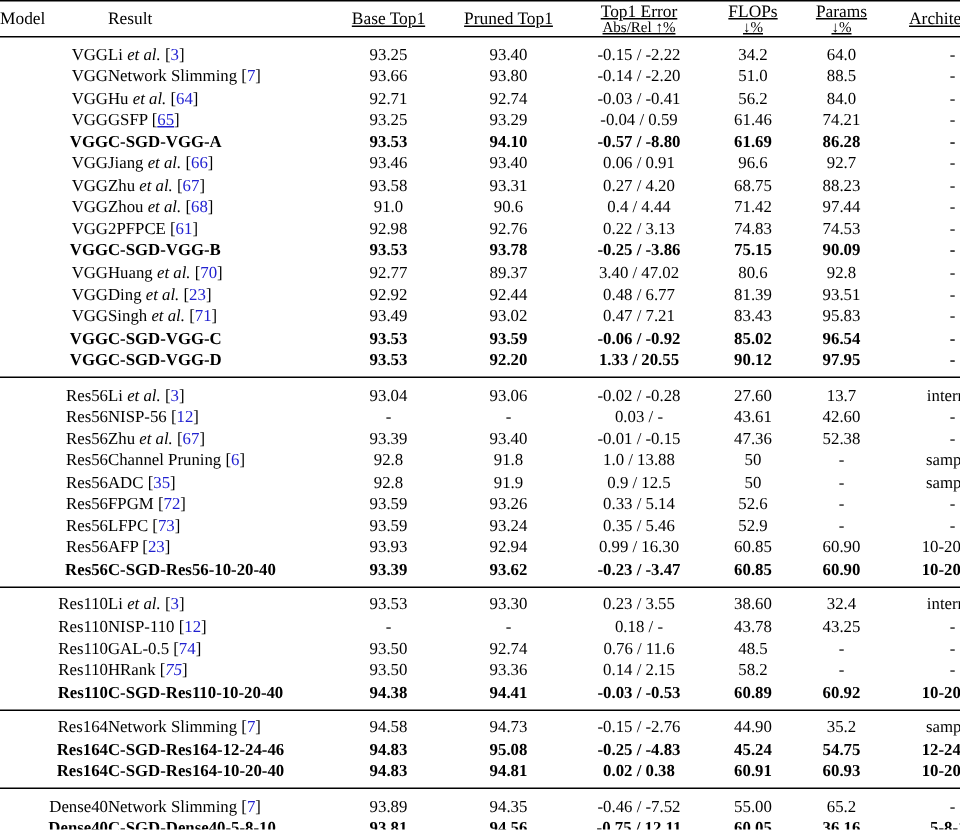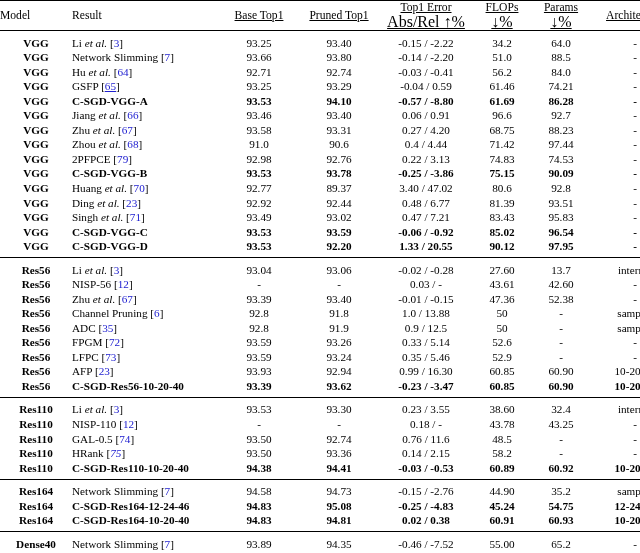--- a/index.html
+++ b/index.html
@@ -55,24 +55,24 @@
 
   
   th {
     font-weight: normal;
     font-size: 11.6px;
     padding-bottom: 2px;
     padding-top: 3px;
   }
   th.h-left   { text-align: left; padding-left: 8px; }
   th.h-center { text-align: center; text-decoration: underline; }
-  th .sub { display: block; font-size: 16px; }
+  th .sub { display: block; font-size: 10px; }
 
   
-  td.d-model  { text-align: center; padding-left: 8px; font-weight: bold; }
+  td.d-model  { text-align: right; padding-left: 8px; }
   td.d-result { text-align: left; padding-left: 8px; }
   td.d-num    { text-align: center; }
   td.d-arch   { text-align: center; }
 
   tr.datarow > td { height: 14.55px; }
 
   .bold { font-weight: bold; }
   .ital { font-style: italic; margin-top: 40px; }
   .ref  { color: #2020d0; }
 </style>
@@ -188,21 +188,21 @@
           <td class="d-result">Zhou <span class="ital">et al.</span> [<span class="ref" style="color: rgb(32, 32, 208);">68</span>]</td>
           <td class="d-num">91.0</td>
           <td class="d-num">90.6</td>
           <td class="d-num">0.4 / 4.44</td>
           <td class="d-num">71.42</td>
           <td class="d-num">97.44</td>
           <td class="d-arch">-</td>
         </tr>
         <tr class="datarow">
           <td class="d-model">VGG</td>
-          <td class="d-result">2PFPCE [<span class="ref" style="color: rgb(32, 32, 208);">79</span>]</td>
+          <td class="d-result">2PFPCE [<span class="ref" style="color: rgb(32, 32, 208);">61</span>]</td>
           <td class="d-num">92.98</td>
           <td class="d-num">92.76</td>
           <td class="d-num">0.22 / 3.13</td>
           <td class="d-num">74.83</td>
           <td class="d-num">74.53</td>
           <td class="d-arch">-</td>
         </tr>
         <tr class="datarow bold">
           <td class="d-model">VGG</td>
           <td class="d-result">C-SGD-VGG-B</td>

